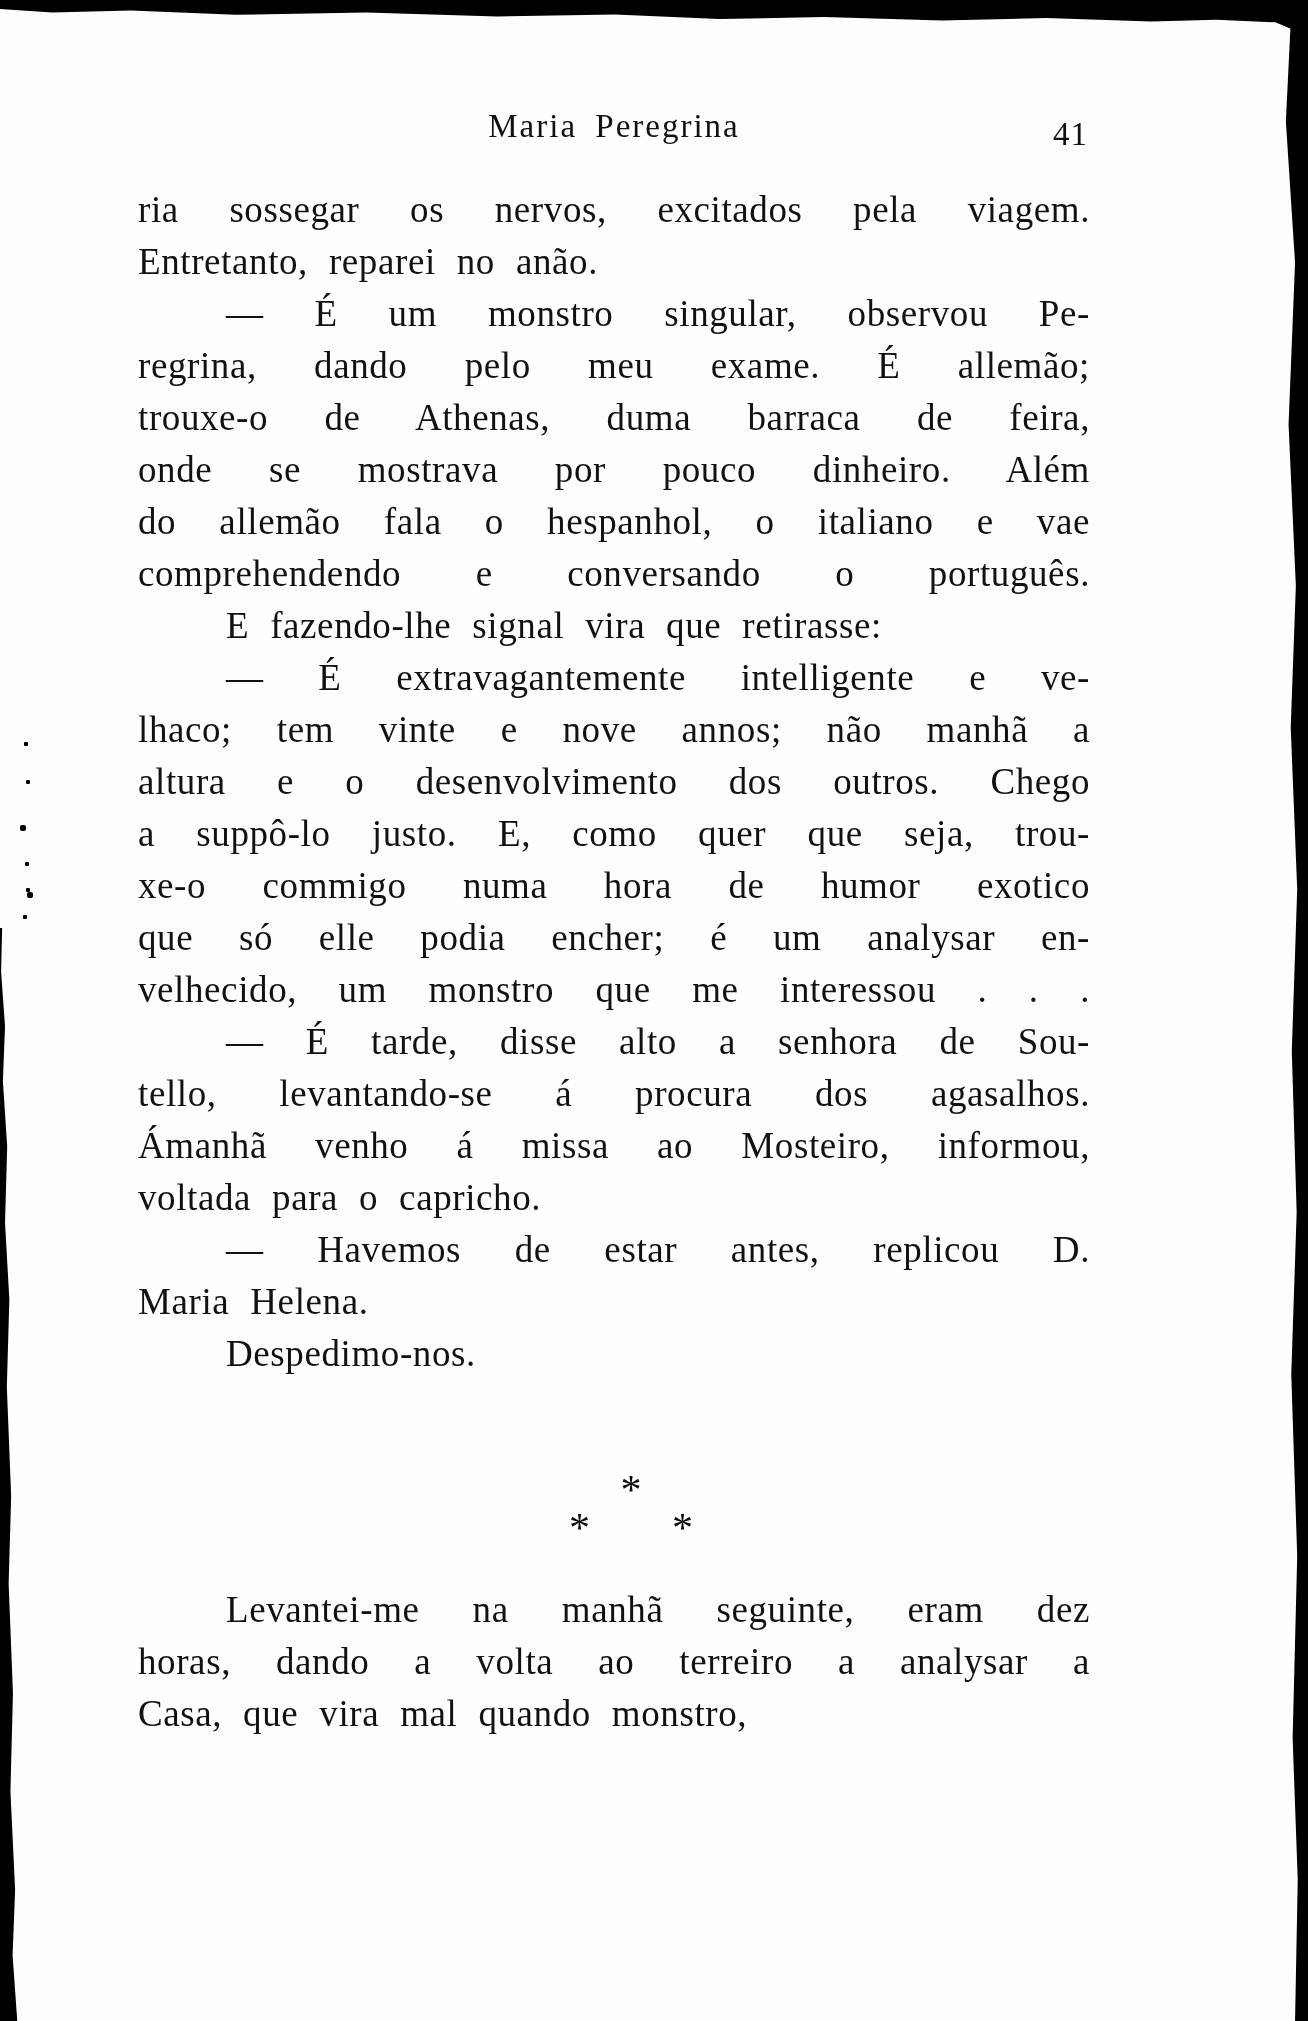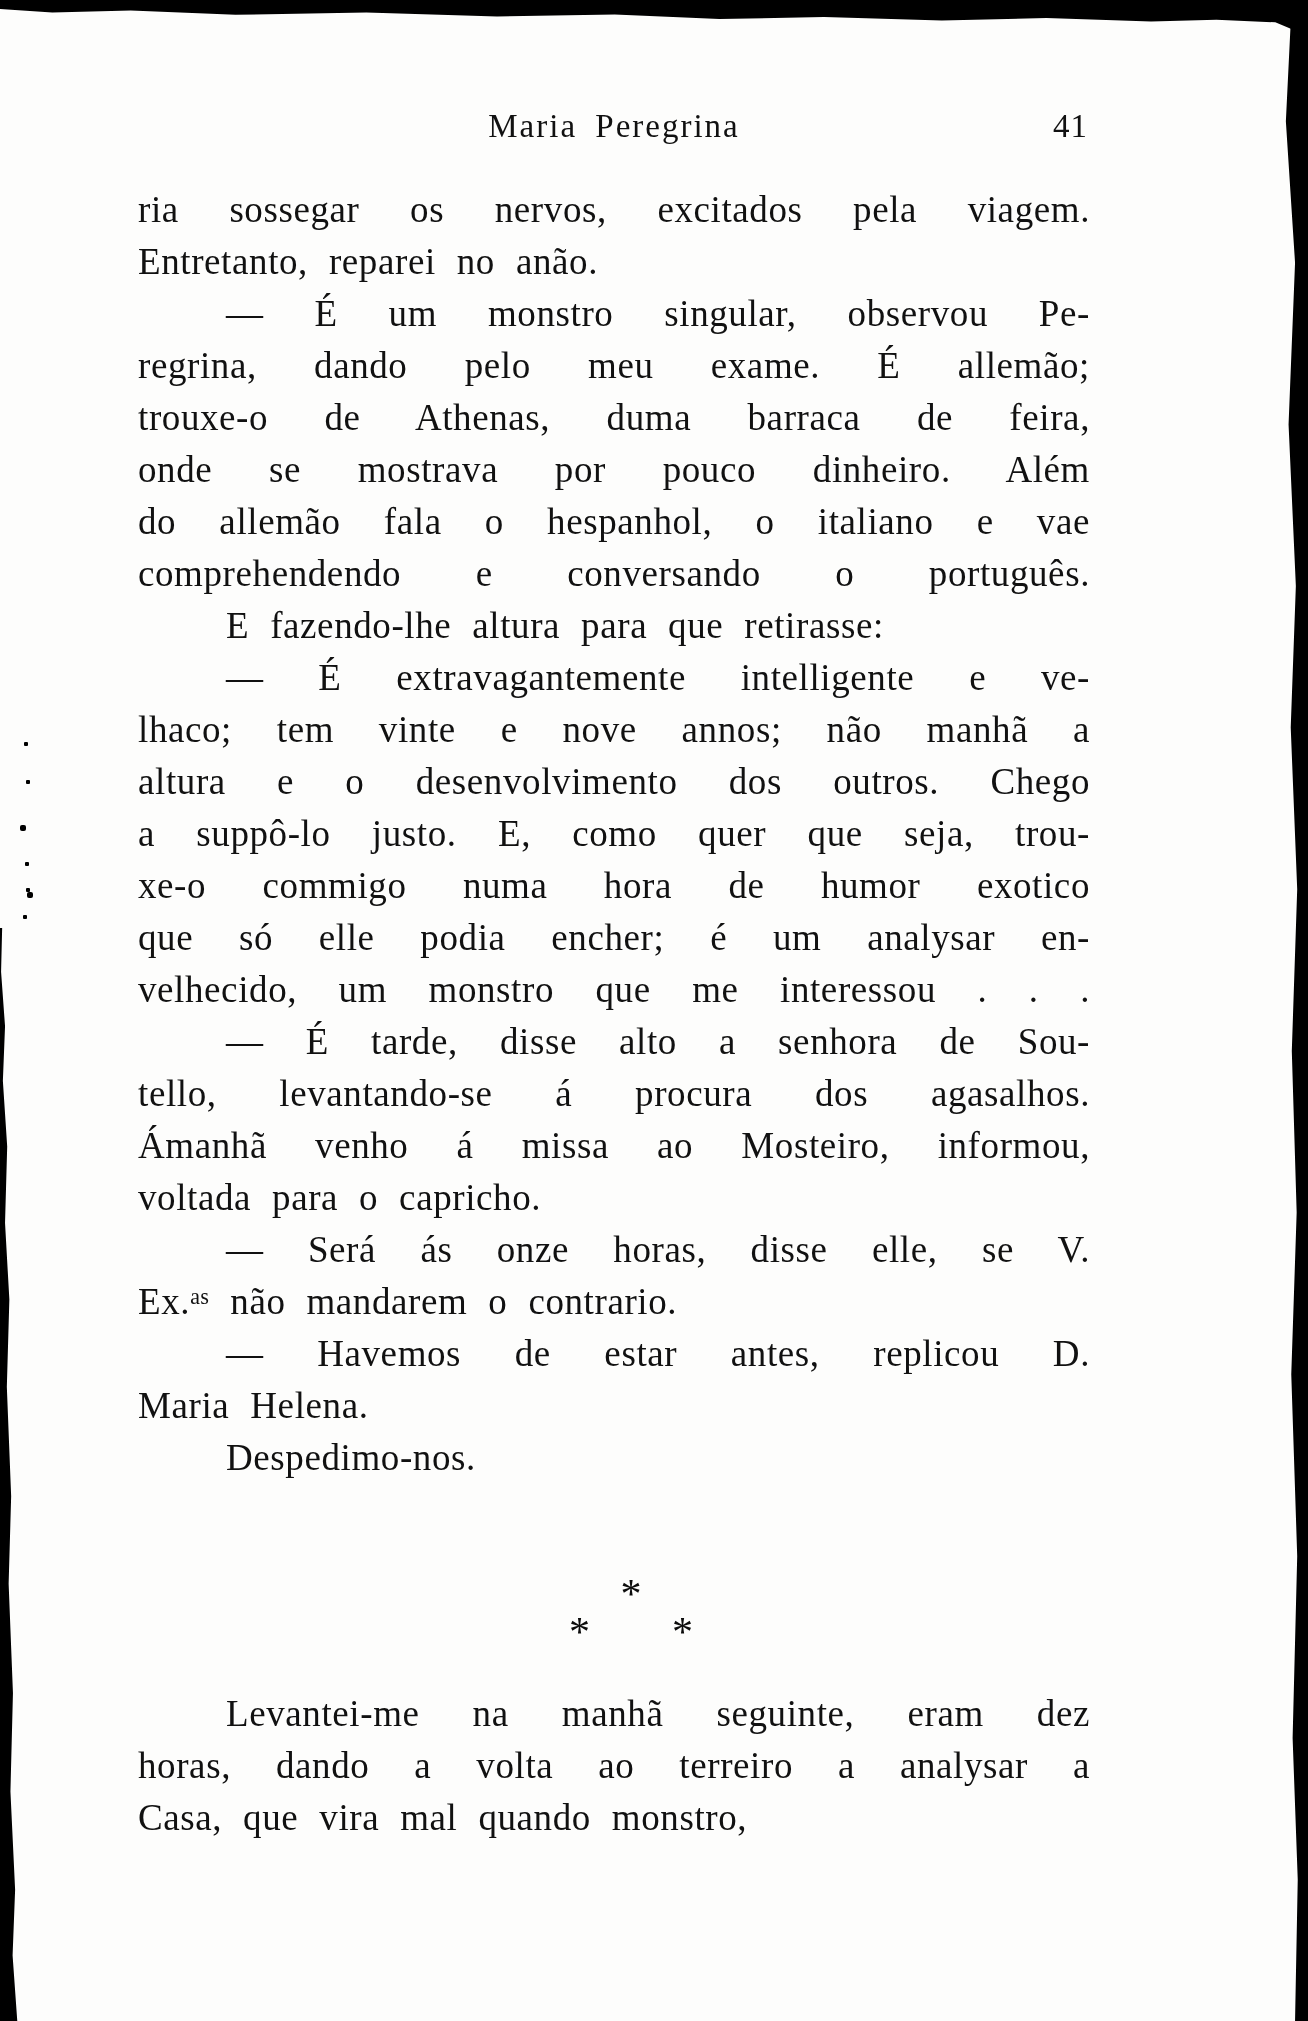--- a/index.html
+++ b/index.html
@@ -60,21 +60,21 @@
     letter-spacing: 2px;
   }
   .running-title {
     display: block;
     text-align: center;
     word-spacing: 8px;
   }
   .running-folio {
     position: absolute;
     right: 2px;
-    top: 0;
+    top: 8px;
     letter-spacing: 1px;
   }
 
   .body-text { margin-top: 36px; }
   .paragraph { margin: 0; }
   .line {
     font-size: 37px;
     line-height: 52px;
     letter-spacing: 0.6px;
     word-spacing: 0.2em;
@@ -132,40 +132,36 @@
         </div>
         <div class="paragraph">
           <div class="line indent">— É um monstro singular, observou Pe-</div>
           <div class="line">regrina, dando pelo meu exame. É allemão;</div>
           <div class="line">trouxe-o de Athenas, duma barraca de feira,</div>
           <div class="line">onde se mostrava por pouco dinheiro. Além</div>
           <div class="line">do allemão fala o hespanhol, o italiano e vae</div>
           <div class="line">comprehendendo e conversando o português.</div>
         </div>
         <div class="paragraph">
-          <div class="line indent short">E fazendo-lhe altura para que retirasse:</div>
+          <div class="line indent short">E fazendo-lhe signal vira que retirasse:</div>
         </div>
         <div class="paragraph">
           <div class="line indent">— É extravagantemente intelligente e ve-</div>
           <div class="line">lhaco; tem vinte e nove annos; não manhã a</div>
           <div class="line">altura e o desenvolvimento dos outros. Chego</div>
           <div class="line">a suppô-lo justo. E, como quer que seja, trou-</div>
           <div class="line">xe-o commigo numa hora de humor exotico</div>
           <div class="line">que só elle podia encher; é um analysar en-</div>
           <div class="line">velhecido, um monstro que me interessou . . .</div>
         </div>
         <div class="paragraph">
           <div class="line indent">— É tarde, disse alto a senhora de Sou-</div>
           <div class="line">tello, levantando-se á procura dos agasalhos.</div>
           <div class="line">Ámanhã venho á missa ao Mosteiro, informou,</div>
           <div class="line short">voltada para o capricho.</div>
-        </div>
-        <div class="paragraph">
-          <div class="line indent">— Será ás onze horas, disse elle, se V.</div>
-          <div class="line short">Ex.ᵃˢ não mandarem o contrario.</div>
         </div>
         <div class="paragraph">
           <div class="line indent">— Havemos de estar antes, replicou D.</div>
           <div class="line short">Maria Helena.</div>
         </div>
         <div class="paragraph">
           <div class="line indent short">Despedimo-nos.</div>
         </div>
       </div>
 

